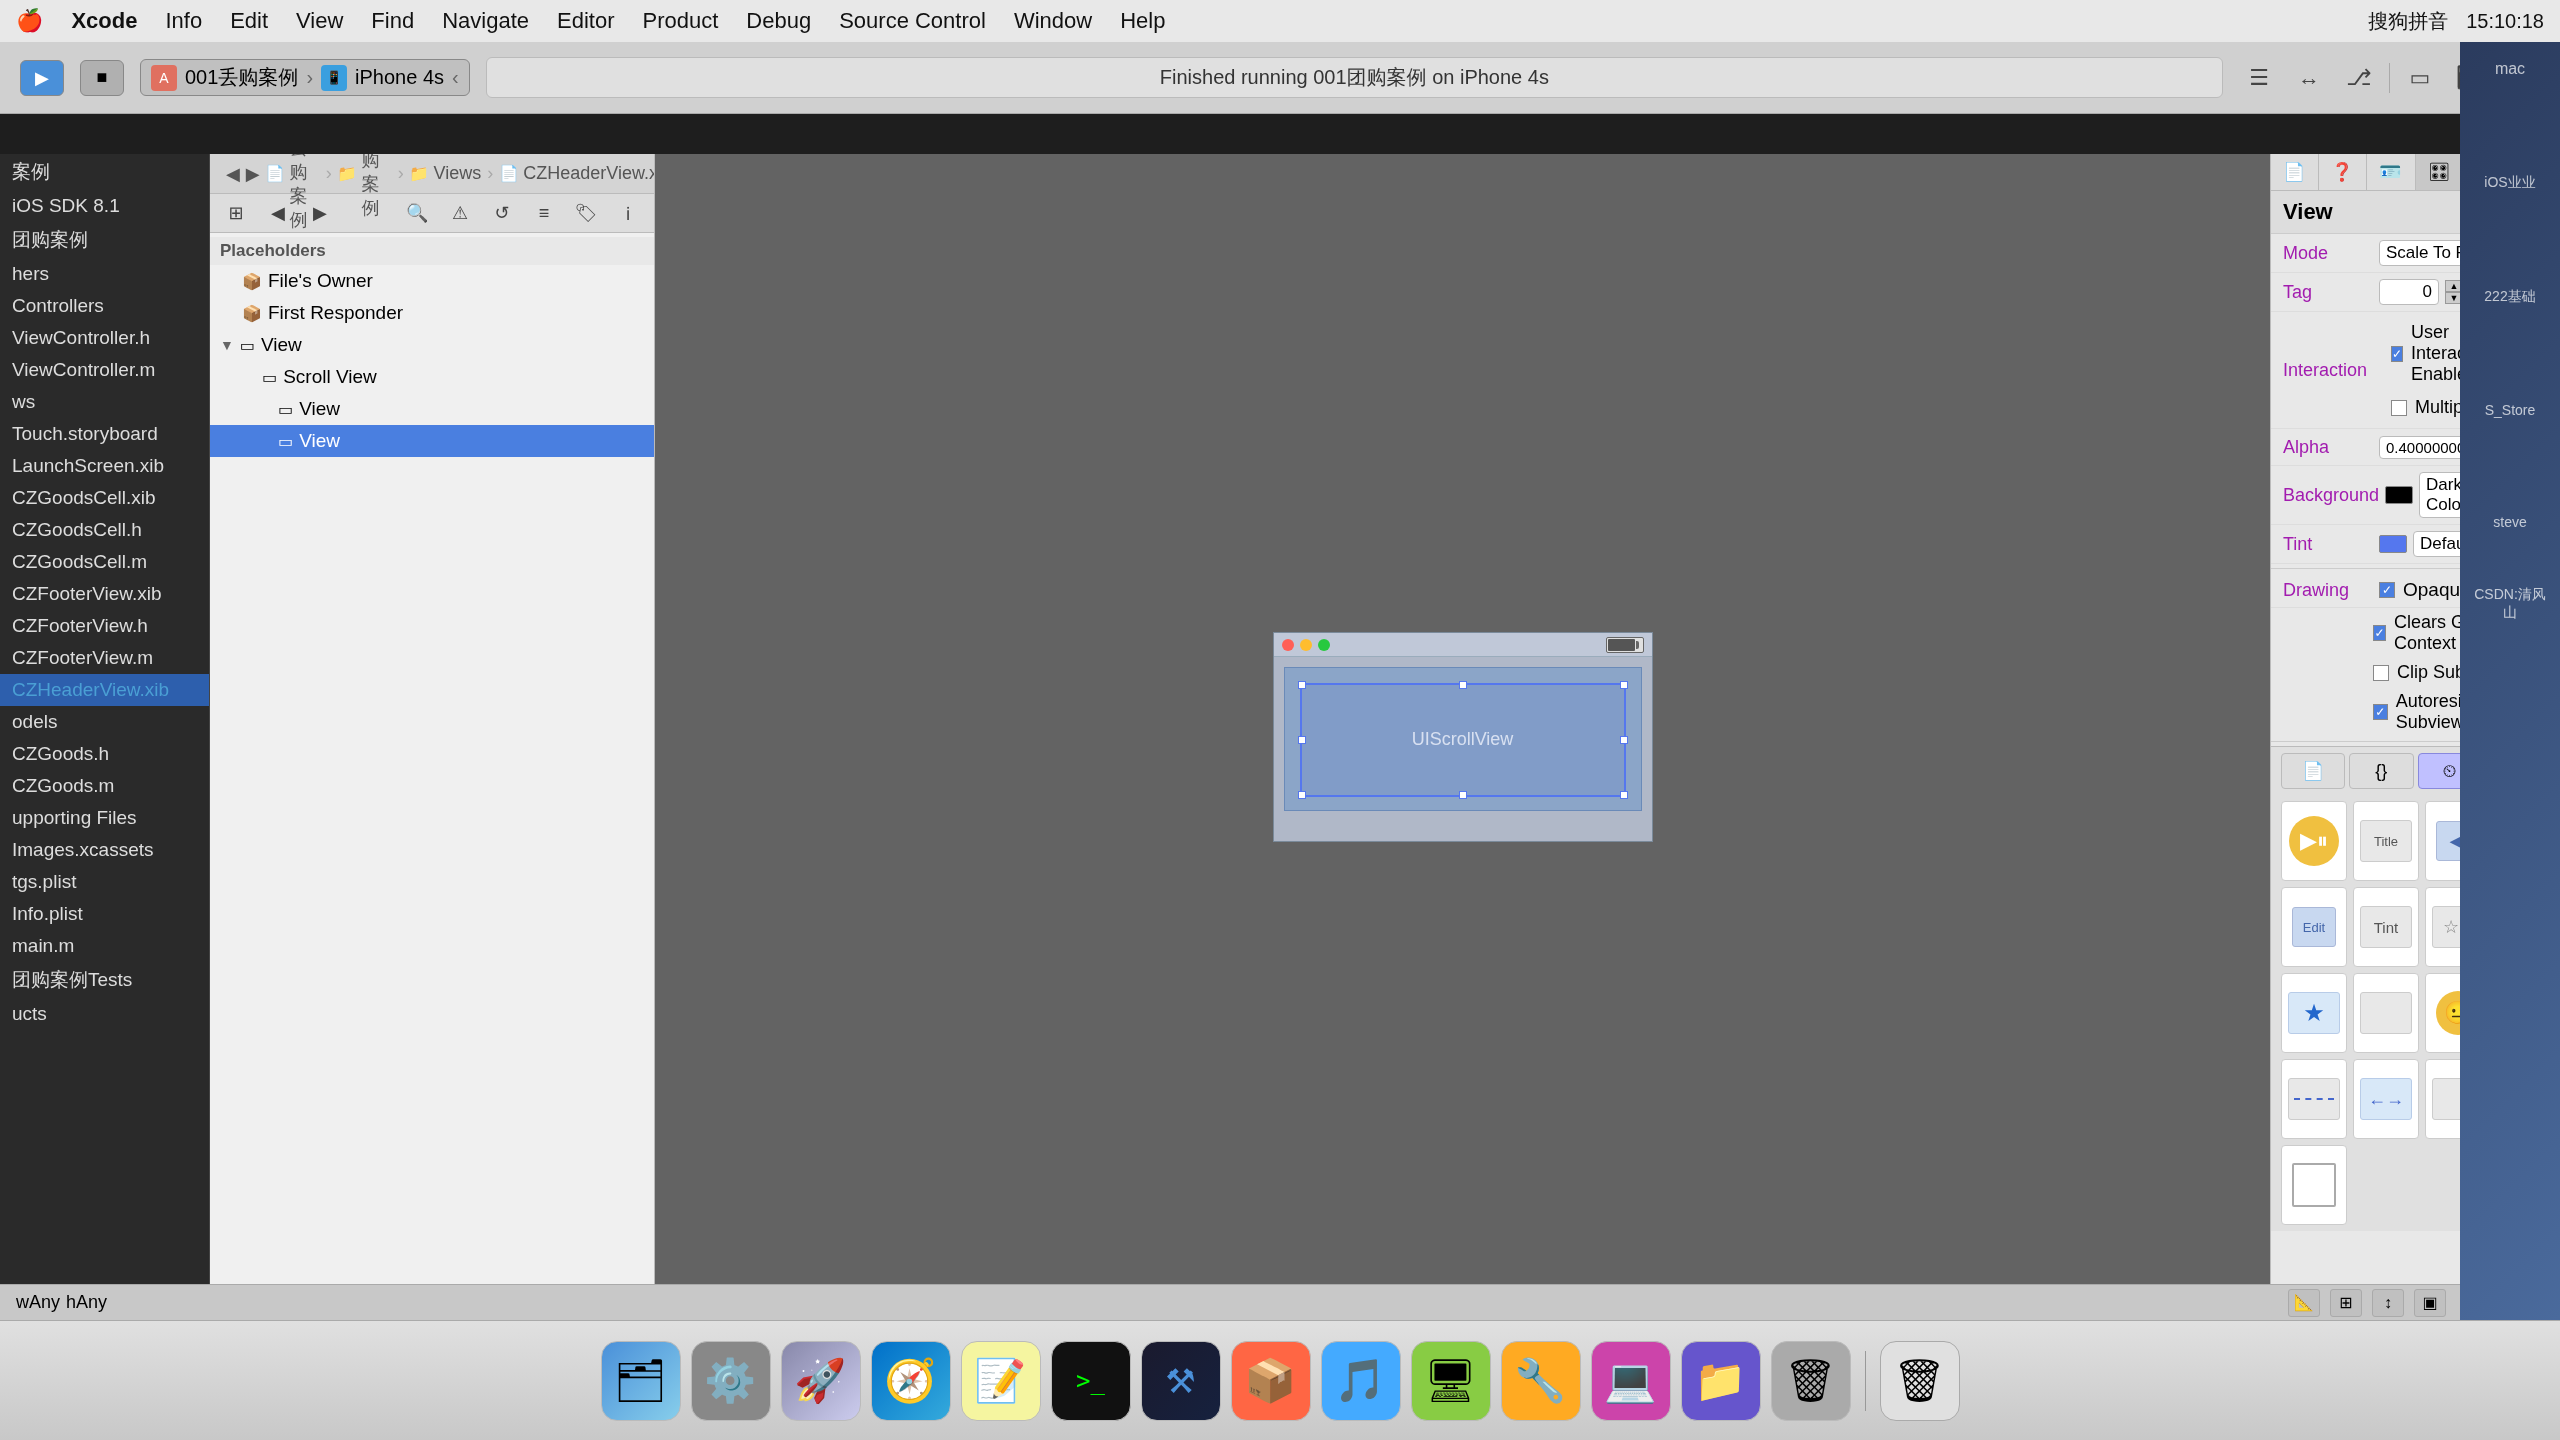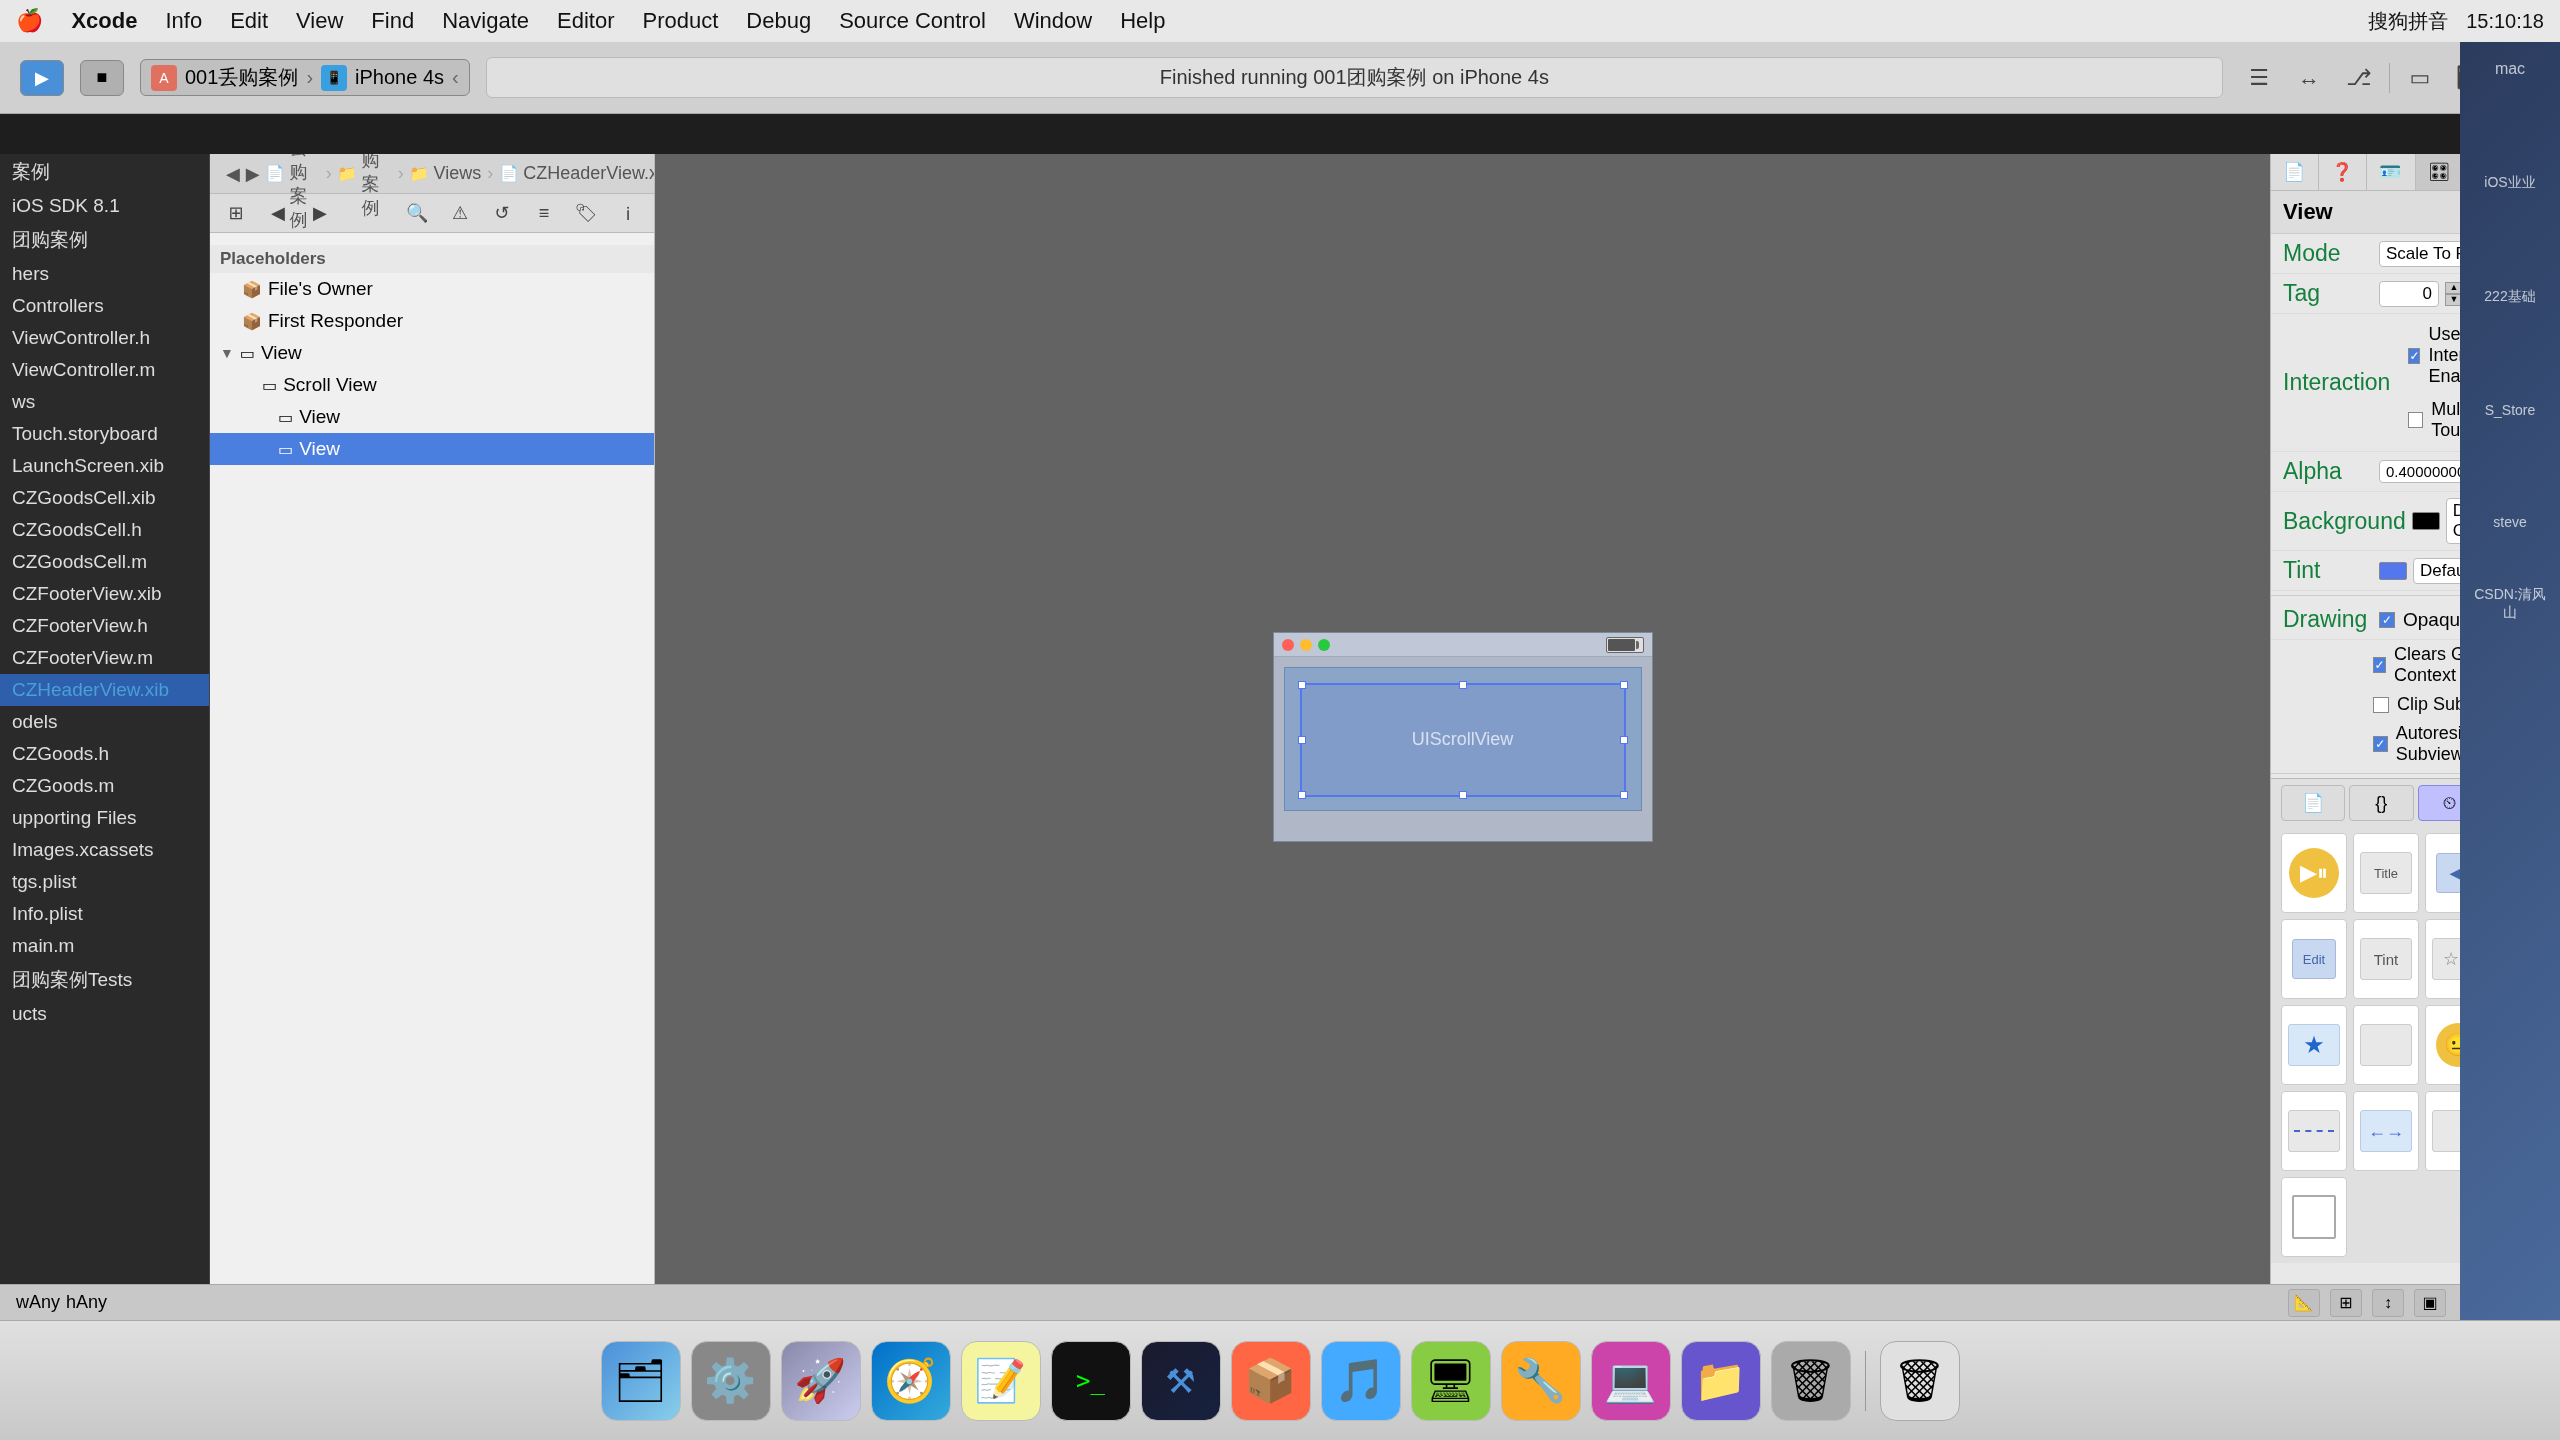--- a/index.html
+++ b/index.html
@@ -259,22 +259,22 @@
       background: #ddd;
     }
     .property-row {
       display: flex;
       align-items: center;
       padding: 6px 12px;
       border-bottom: 1px solid #ddd;
       gap: 6px;
     }
     .property-label {
-      color: #15803d;
-      font-size: 23px;
+      color: #a21caf;
+      font-size: 18px;
       min-width: 90px;
     }
     .property-value-full {
       flex: 1;
       display: flex;
       align-items: center;
       justify-content: space-between;
       background: white;
       border: 1px solid #bbb;
       border-radius: 4px;
@@ -557,21 +557,21 @@
       <div class="tab-icon-btn">▶</div>
       <div style="flex:1;"></div>
       <div class="tab-icon-btn">🔍</div>
       <div class="tab-icon-btn">⚠</div>
       <div class="tab-icon-btn">↺</div>
       <div class="tab-icon-btn">≡</div>
       <div class="tab-icon-btn">🏷</div>
       <div class="tab-icon-btn">ℹ</div>
     </div>
 
-    <div style="padding-top:12px;border-radius:15px;">
+    <div style="padding-top:4px;border-radius:15px;">
       <div class="section-header">Placeholders</div>
       <div class="file-tree-item indented">
         <span style="font-size:16px;color:#e07060;">📦</span>
         <span>File's Owner</span>
       </div>
       <div class="file-tree-item indented">
         <span style="font-size:16px;color:#e07060;">📦</span>
         <span>First Responder</span>
       </div>
       <div class="file-tree-item" style="padding-left:10px;">

